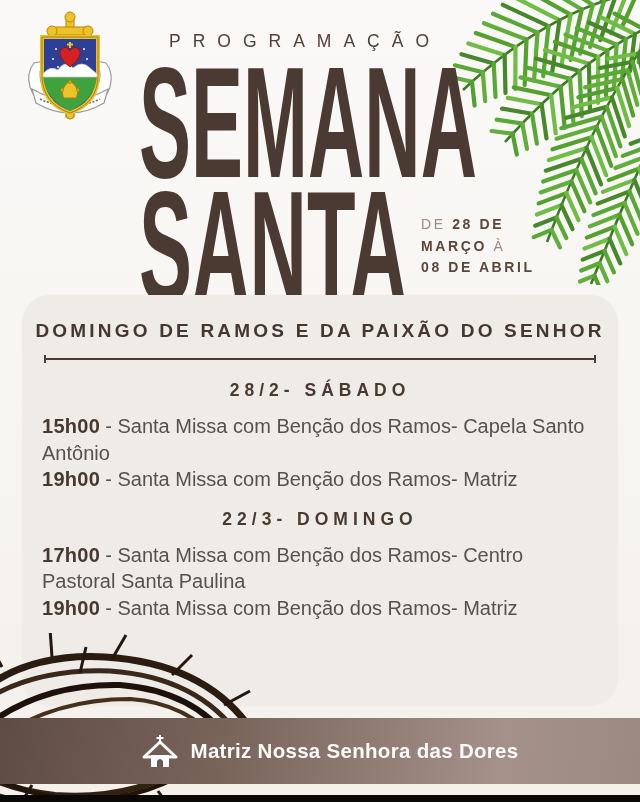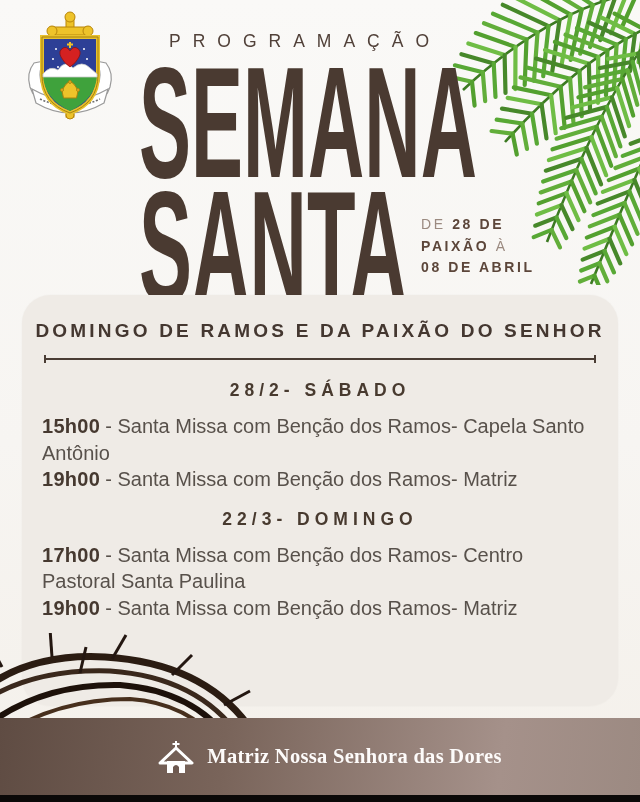--- a/index.html
+++ b/index.html
@@ -46,23 +46,23 @@
     text-align:center;font-size:17.5px;font-weight:800;
     letter-spacing:5px;color:#483a2f;
   }
   .day-label.first{margin-top:17px;}
   .day-label.second{margin-top:16px;}
   .events{margin:12px 18px 0 20px;font-size:20px;line-height:26.5px;color:#58514b;}
   .events p{margin:0;}
   .events strong{color:#463930;font-weight:800;margin-right:5px;letter-spacing:0.3px;}
   
   .footer{
-    position:absolute;left:0;right:0;top:718px;height:77px;
+    position:absolute;left:0;right:0;top:718px;height:66px;
     background:linear-gradient(97deg,#5f4c43 0%,#79645a 35%,#a5918a 78%,#9c8a82 100%);
-    display:flex;align-items:center;justify-content:center;z-index:6;font-family:Liberation Serif, serif;
+    display:flex;align-items:center;justify-content:center;z-index:6;
   }
   .footer-inner{display:flex;align-items:center;gap:13px;transform:translateX(10px);}
   .footer-label{color:#fdfbfa;font-size:20.5px;font-weight:800;letter-spacing:0.3px;}
   .bottom-strip{
     position:absolute;left:0;right:0;bottom:0;height:7px;background:#0b0908;z-index:8;
   }
   .thorns{position:absolute;left:-60px;top:633px;z-index:5;pointer-events:none;}
 </style>
 </head>
 <body>
@@ -252,21 +252,21 @@
 
   <div class="kicker">PROGRAMAÇÃO</div>
 
   <svg class="title-svg" width="350" height="250" viewBox="0 0 350 250">
     <text x="0" y="117" font-size="158" textLength="338" lengthAdjust="spacingAndGlyphs">SEMANA</text>
     <text x="0" y="241" font-size="158" textLength="268" lengthAdjust="spacingAndGlyphs">SANTA</text>
   </svg>
 
   <div class="date-block">
     <div><span class="lt">DE</span> <span>28 DE</span></div>
-    <div><span>PAIXÃO</span> <span class="lt">À</span></div>
+    <div><span>MARÇO</span> <span class="lt">À</span></div>
     <div>08 DE ABRIL</div>
   </div>
 
   <div class="card">
     <div class="card-heading">DOMINGO DE RAMOS E DA PAIXÃO DO SENHOR</div>
     <div class="divider">
         <i></i>
         <span class="line"></span>
         <i></i>
       </div>

